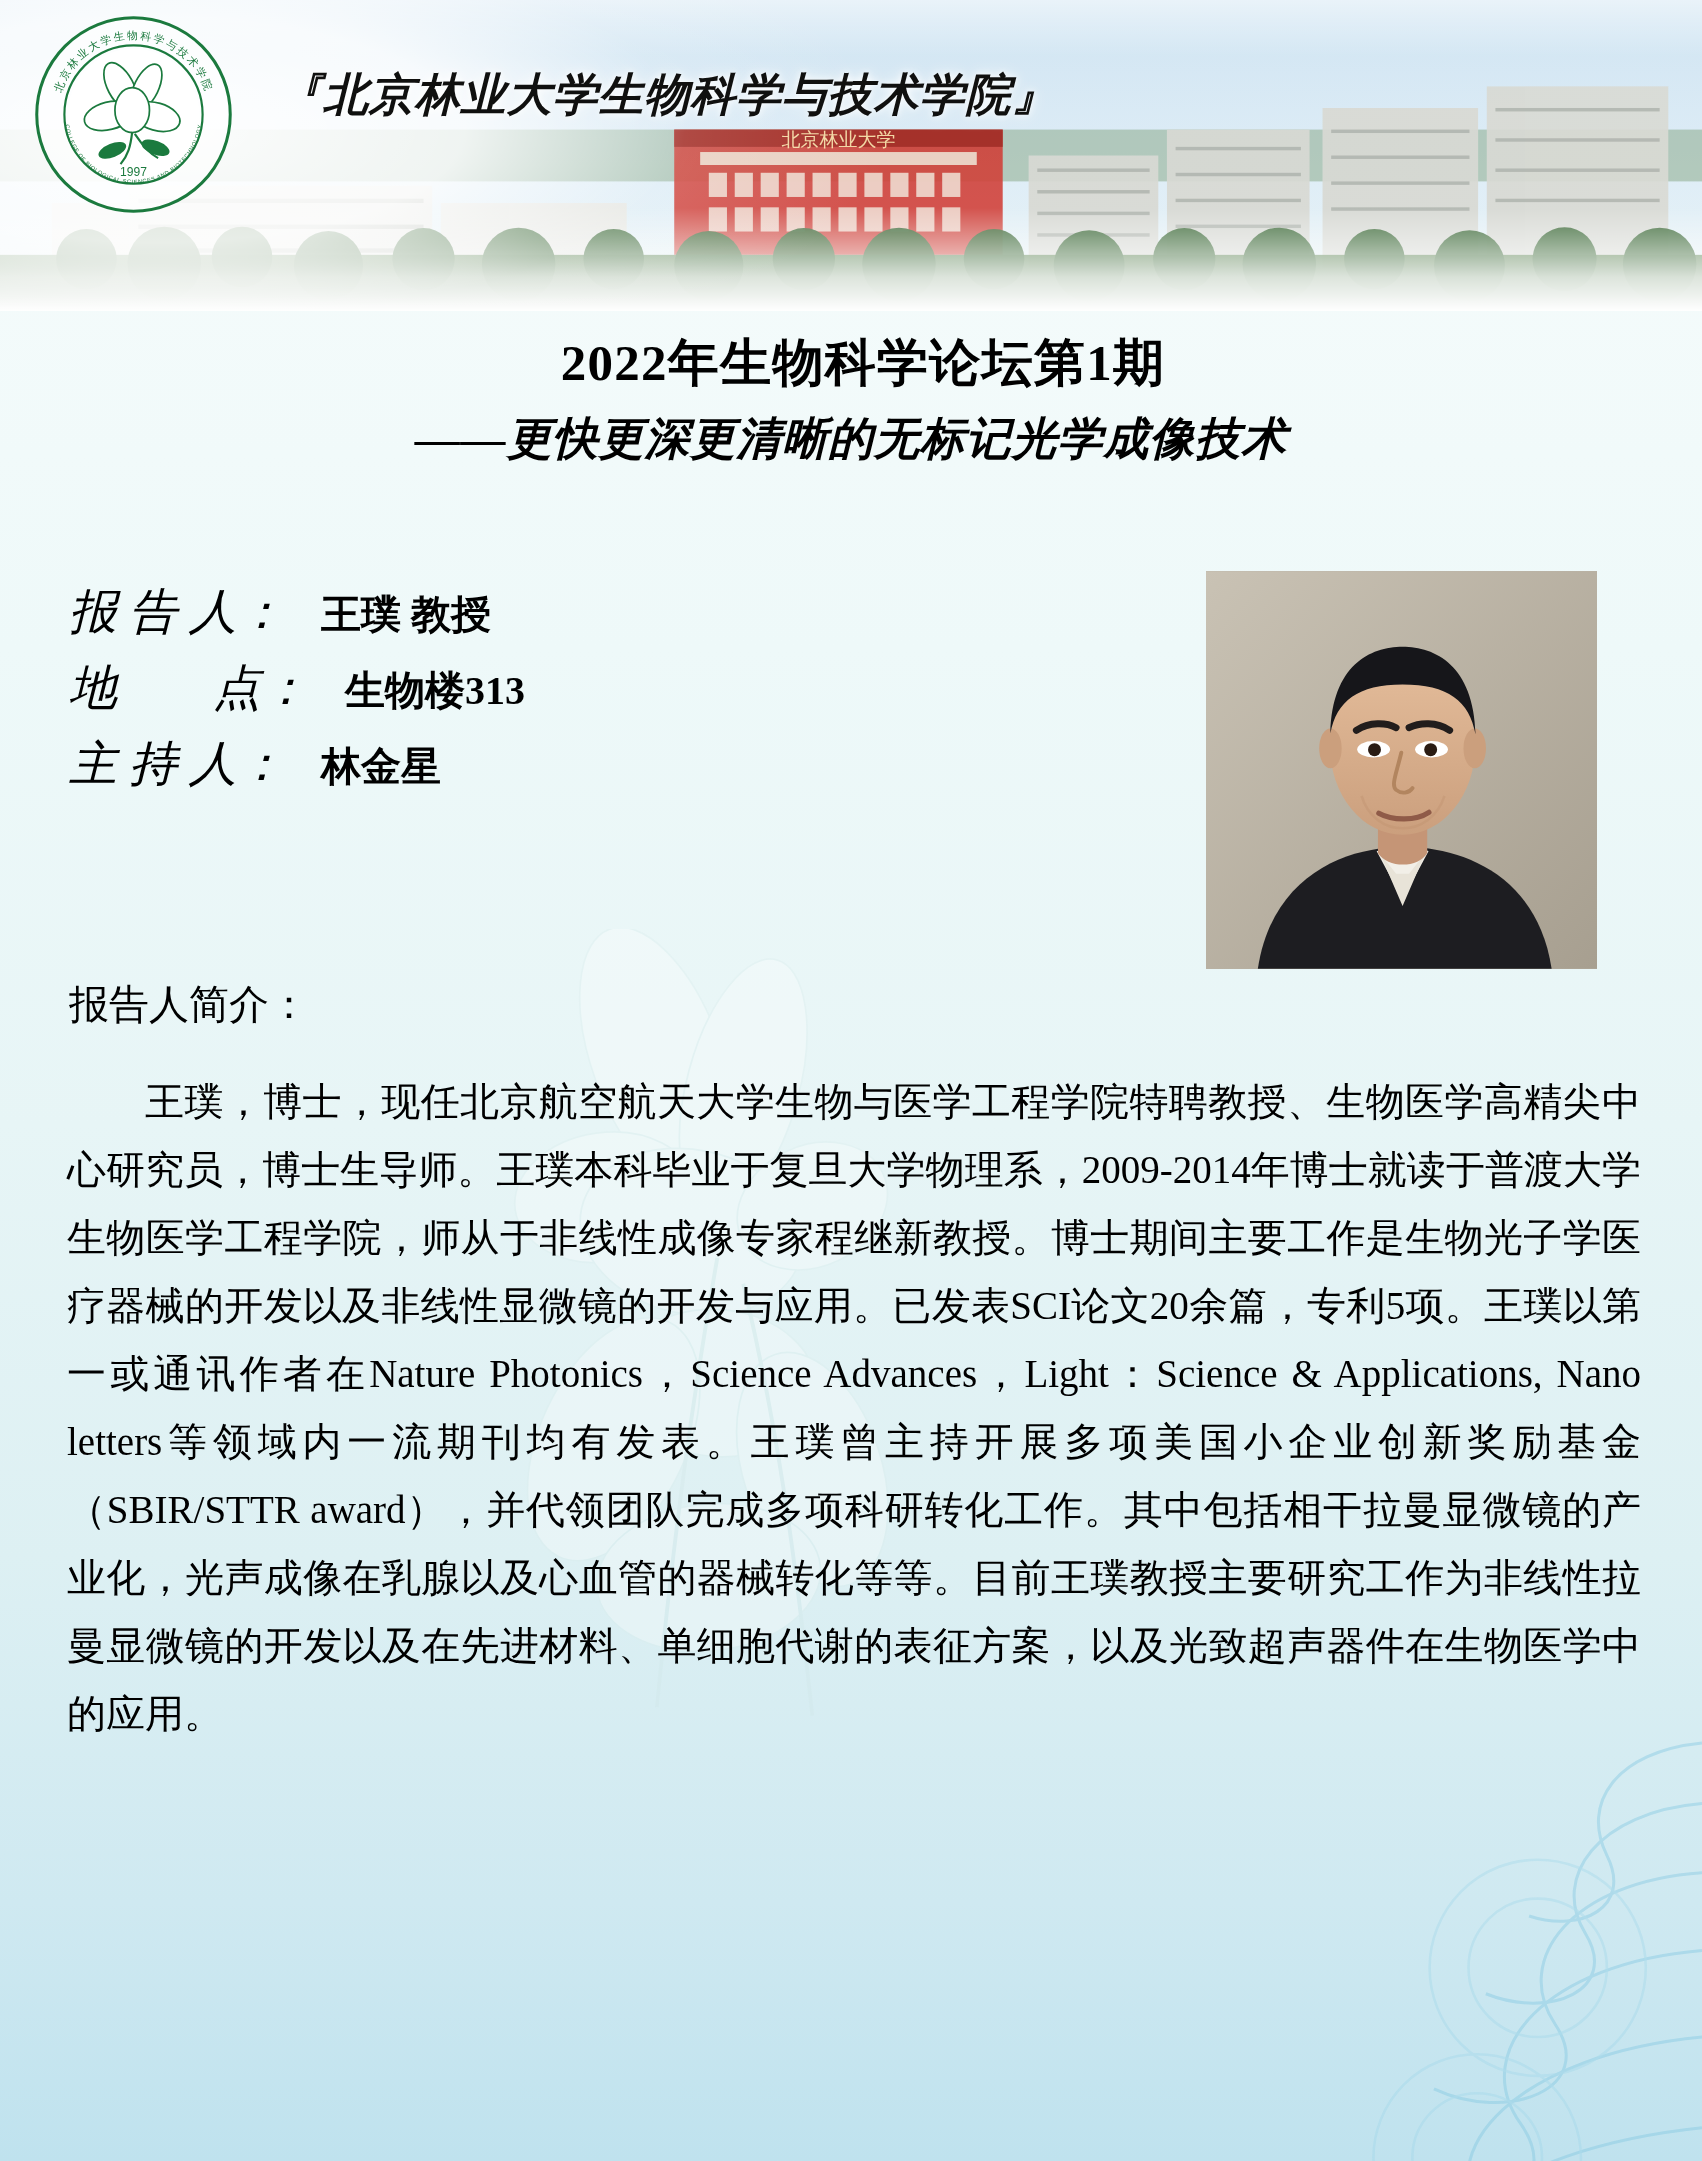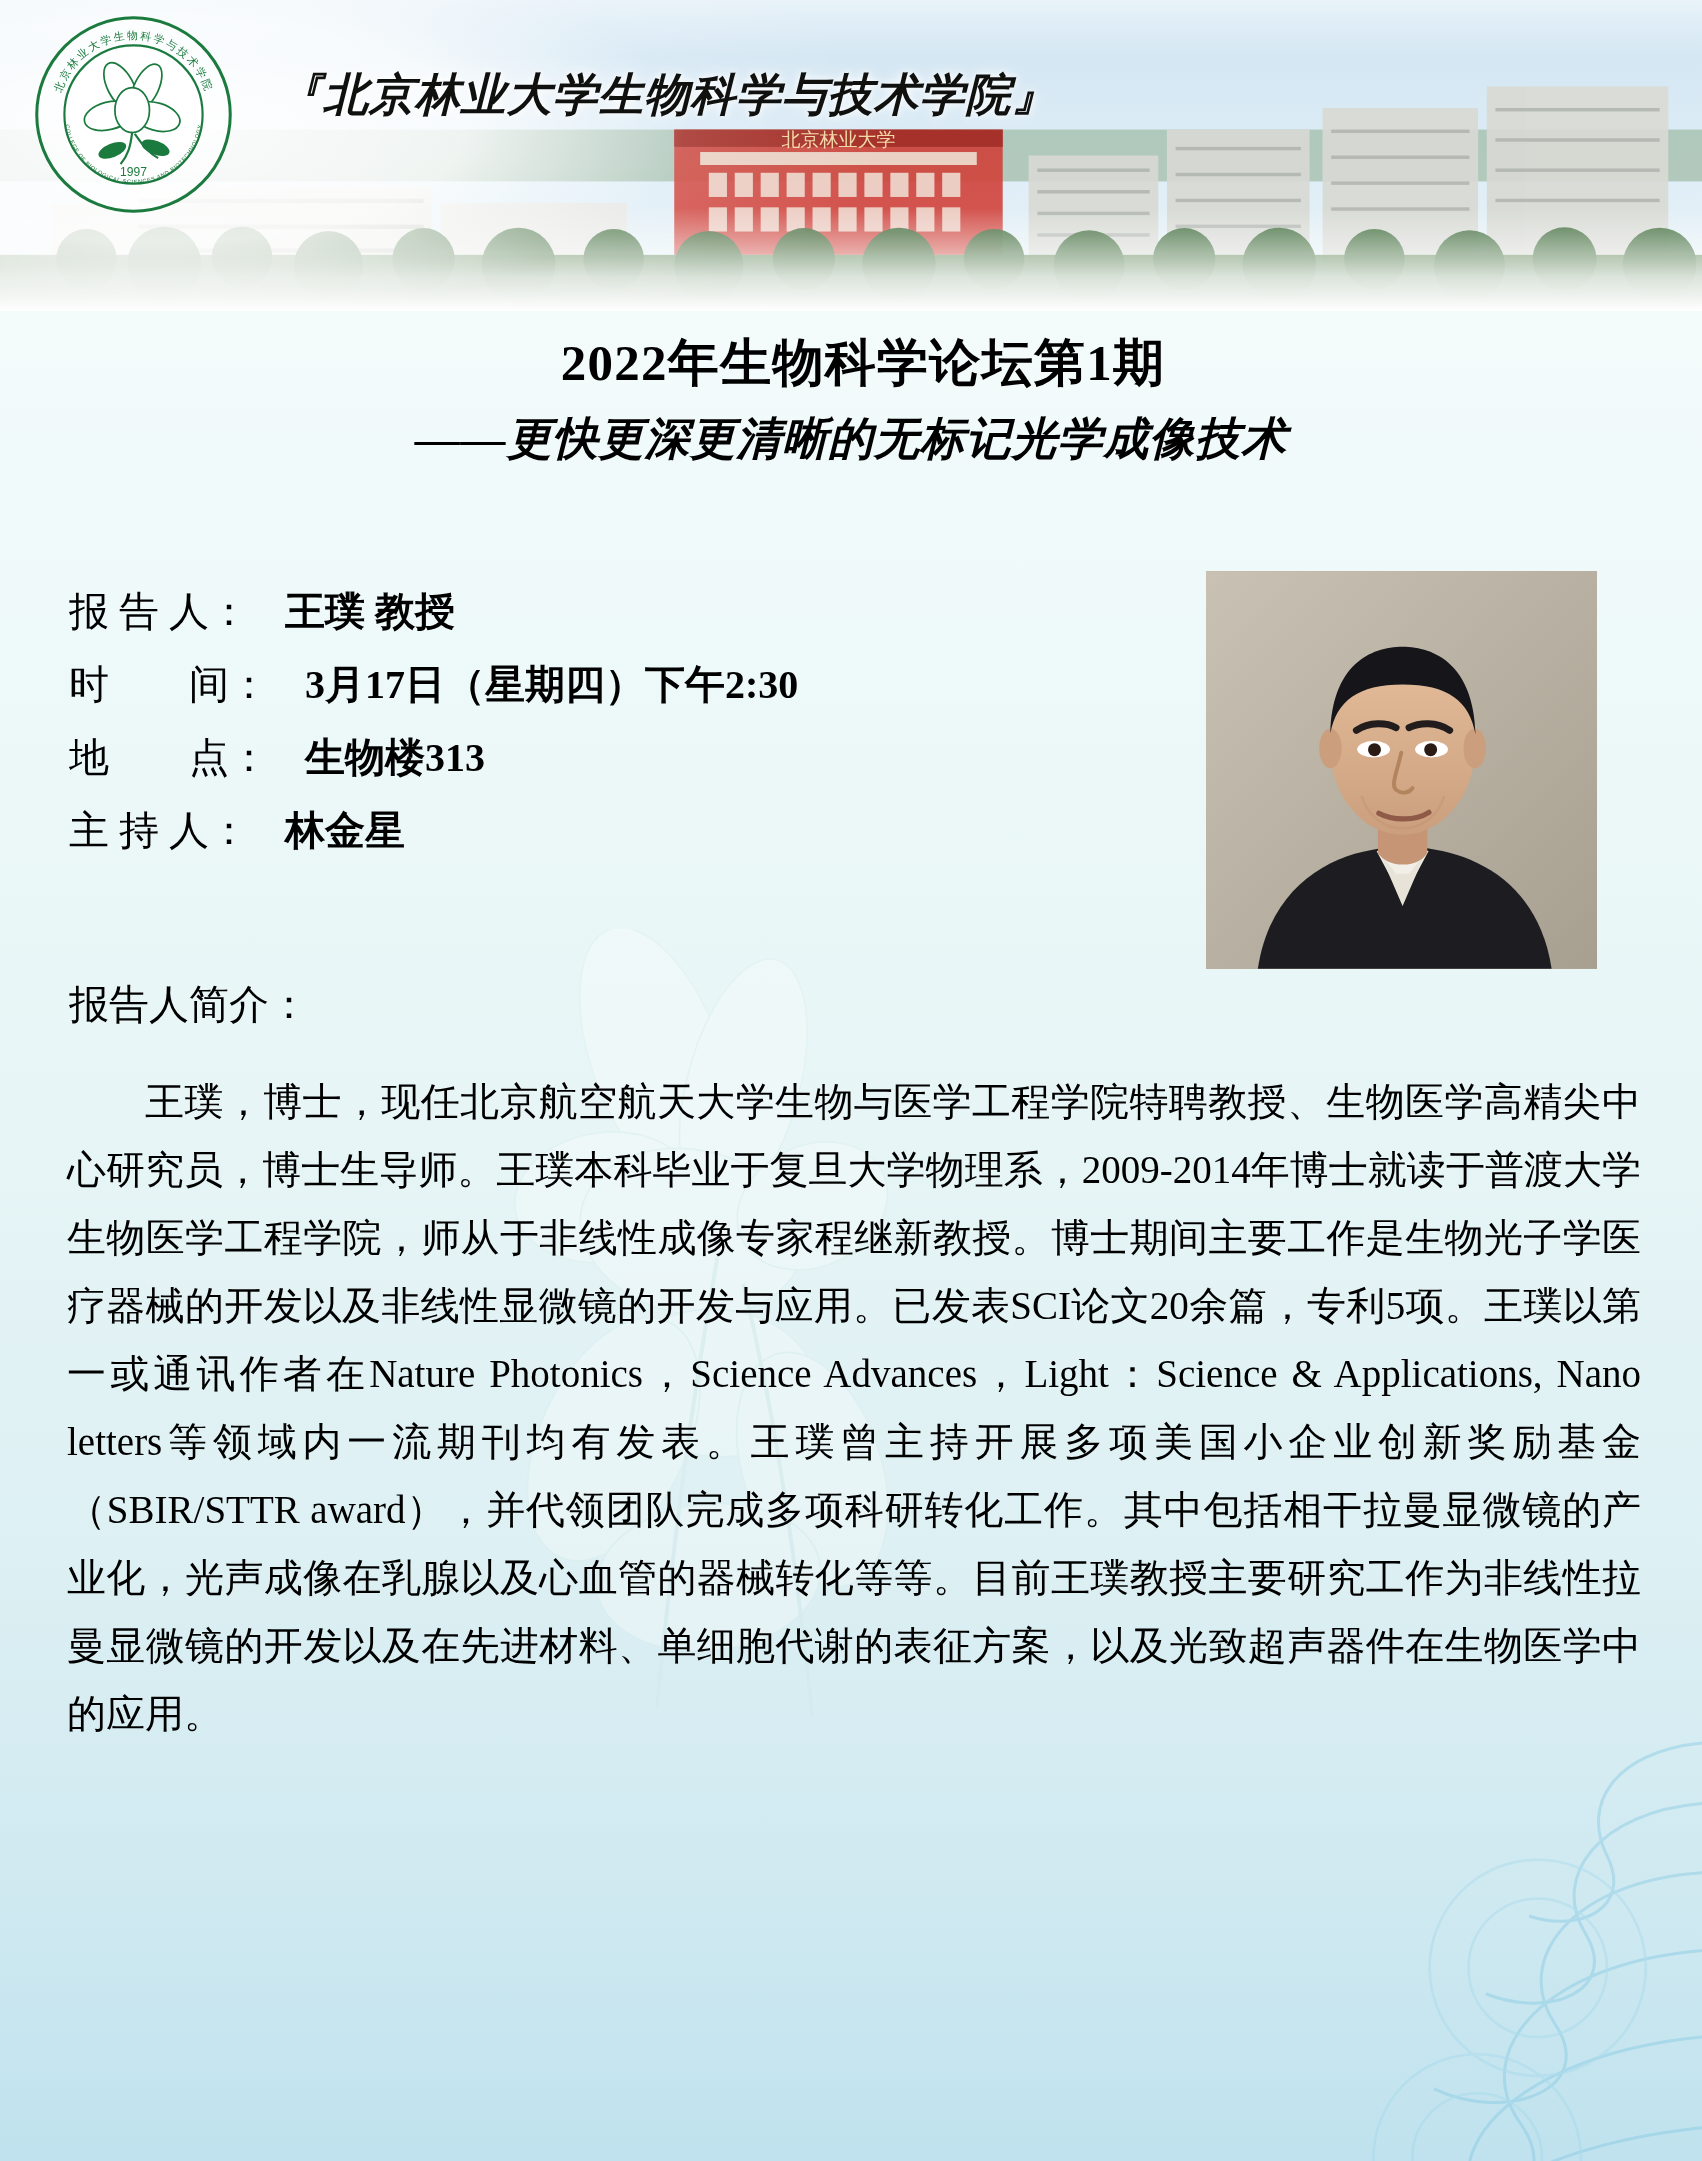--- a/index.html
+++ b/index.html
@@ -150,21 +150,22 @@
   }
   .info-row {
     font-size: 40px;
     color: #000000;
     line-height: 73px;
     white-space: nowrap;
     font-family: "Liberation Serif", "DejaVu Serif", serif;
   }
   .info-label {
     display: inline-block;
-    font-size: 40px;
+    font-size: 48px;
+    font-style: italic;
   }
   .info-value {
     font-weight: bold;
     font-size: 40px;
     margin-left: 36px;
   }
 
   .bio-heading {
     position: absolute;
     left: 69px;
@@ -445,23 +446,20 @@
 
       <path d="M360 520 C 390 620, 520 620, 552 520" stroke="#bd8e6c" stroke-width="6" fill="none" opacity="0.35"></path>
     </svg>
   </div>
 
   <div class="info">
     <div class="info-row">
       <span class="info-label">报 告 人：</span><span class="info-value">王璞 教授</span>
     </div>
     <div class="info-row">
-      <span class="info-label">时　　间：</span><span class="info-value">3月17日（星期四）下午2:30</span>
-    </div>
-    <div class="info-row">
       <span class="info-label">地　　点：</span><span class="info-value">生物楼313</span>
     </div>
     <div class="info-row">
       <span class="info-label">主 持 人：</span><span class="info-value">林金星</span>
     </div>
   </div>
 
   <div class="bio-heading">报告人简介：</div>
   <div class="bio-body">王璞，博士，现任北京航空航天大学生物与医学工程学院特聘教授、生物医学高精尖中心研究员，博士生导师。王璞本科毕业于复旦大学物理系，2009-2014年博士就读于普渡大学生物医学工程学院，师从于非线性成像专家程继新教授。博士期间主要工作是生物光子学医疗器械的开发以及非线性显微镜的开发与应用。已发表SCI论文20余篇，专利5项。王璞以第一或通讯作者在Nature Photonics，Science Advances，Light：Science &amp; Applications, Nano letters等领域内一流期刊均有发表。王璞曾主持开展多项美国小企业创新奖励基金（SBIR/STTR award），并代领团队完成多项科研转化工作。其中包括相干拉曼显微镜的产业化，光声成像在乳腺以及心血管的器械转化等等。目前王璞教授主要研究工作为非线性拉曼显微镜的开发以及在先进材料、单细胞代谢的表征方案，以及光致超声器件在生物医学中的应用。</div>
 

